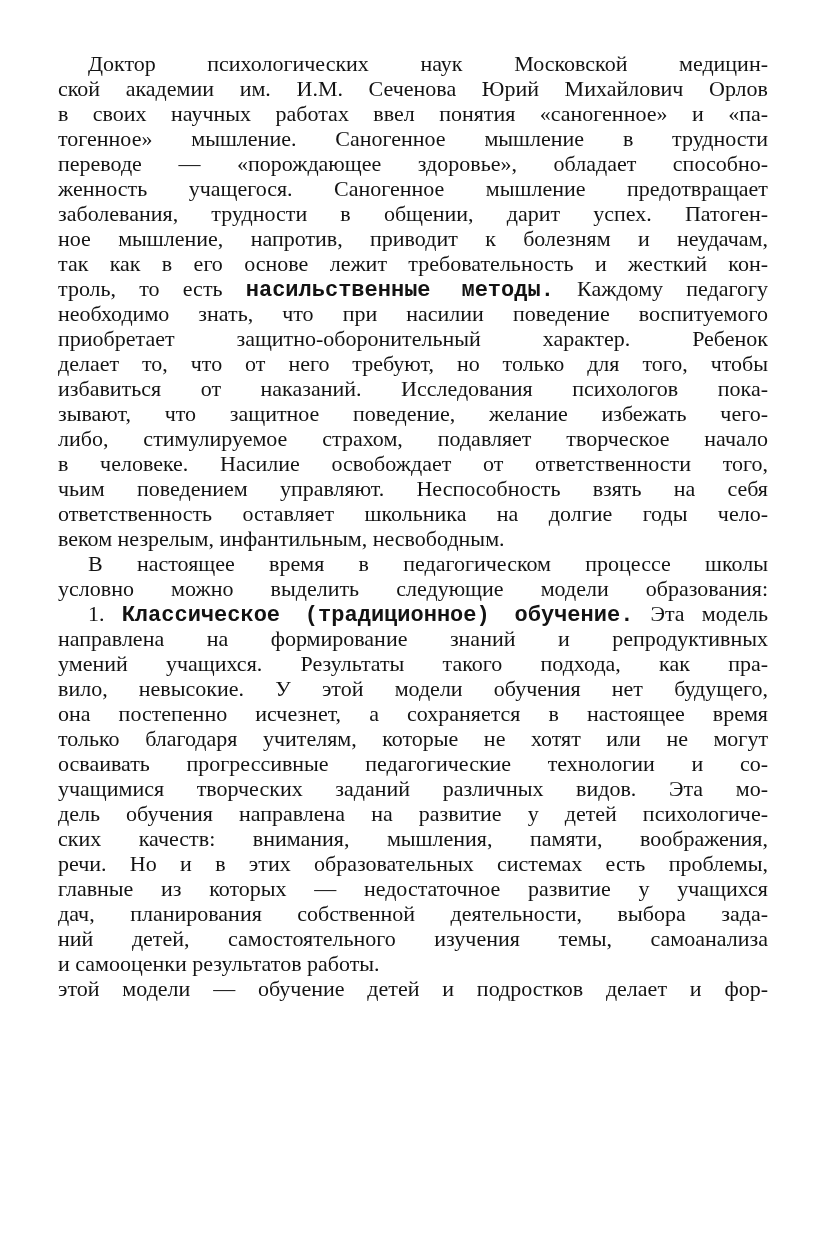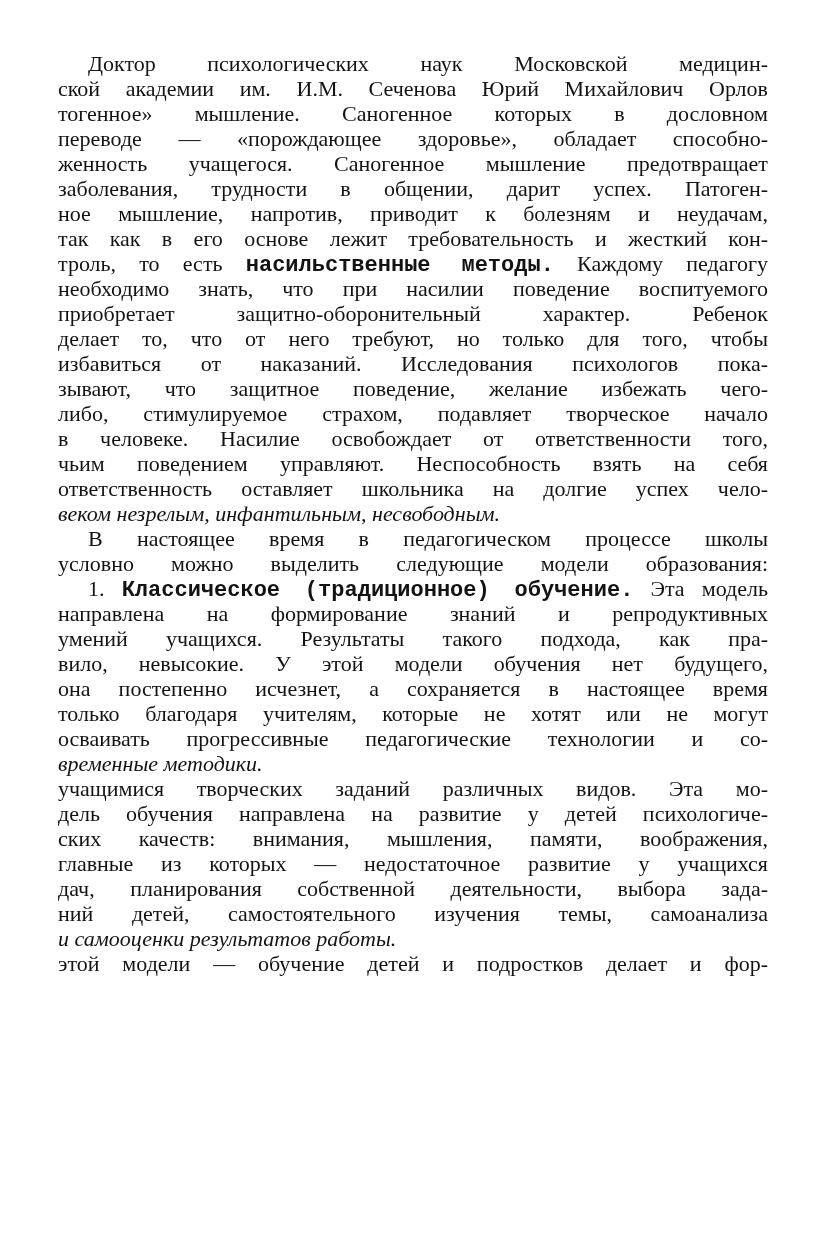--- a/index.html
+++ b/index.html
@@ -29,21 +29,20 @@
     text-align-last: justify;
     height: 25px;
     white-space: nowrap;
     white-space: normal;
   }
   .line.indent {
     text-indent: 30px;
   }
   .line.end {
     text-align-last: left;
-    font-style: italic;
   }
   .line b {
     font-weight: bold;
     font-family: Liberation Mono, monospace;
   }
   .page-number {
     position: absolute;
     left: 58px;
     top: 1144px;
     width: 690px;
@@ -54,50 +53,51 @@
     color: #202020;
   }
 </style>
 </head>
 <body>
 
 <div class="page">
   <div class="text-block">
       <div class="line indent">Доктор психологических наук Московской медицин-</div>
       <div class="line">ской академии им. И.М. Сеченова Юрий Михайлович Орлов</div>
-      <div class="line">тогенное» мышление. Саногенное которых в дословном</div>
+      <div class="line">в своих научных работах ввел понятия «саногенное» и «па-</div>
+      <div class="line">тогенное» мышление. Саногенное мышление в трудности</div>
       <div class="line">переводе — «порождающее здоровье», обладает способно-</div>
       <div class="line">женность учащегося. Саногенное мышление предотвращает</div>
       <div class="line">заболевания, трудности в общении, дарит успех. Патоген-</div>
       <div class="line">ное мышление, напротив, приводит к болезням и неудачам,</div>
       <div class="line">так как в его основе лежит требовательность и жесткий кон-</div>
       <div class="line">троль, то есть <b>насильственные методы.</b> Каждому педагогу</div>
       <div class="line">необходимо знать, что при насилии поведение воспитуемого</div>
       <div class="line">приобретает защитно-оборонительный характер. Ребенок</div>
       <div class="line">делает то, что от него требуют, но только для того, чтобы</div>
       <div class="line">избавиться от наказаний. Исследования психологов пока-</div>
       <div class="line">зывают, что защитное поведение, желание избежать чего-</div>
       <div class="line">либо, стимулируемое страхом, подавляет творческое начало</div>
       <div class="line">в человеке. Насилие освобождает от ответственности того,</div>
       <div class="line">чьим поведением управляют. Неспособность взять на себя</div>
-      <div class="line">ответственность оставляет школьника на долгие успех чело-</div>
+      <div class="line">ответственность оставляет школьника на долгие годы чело-</div>
       <div class="line end">веком незрелым, инфантильным, несвободным.</div>
       <div class="line indent">В настоящее время в педагогическом процессе школы</div>
       <div class="line">условно можно выделить следующие модели образования:</div>
       <div class="line indent">1. <b>Классическое (традиционное) обучение.</b> Эта модель</div>
       <div class="line">направлена на формирование знаний и репродуктивных</div>
       <div class="line">умений учащихся. Результаты такого подхода, как пра-</div>
       <div class="line">вило, невысокие. У этой модели обучения нет будущего,</div>
       <div class="line">она постепенно исчезнет, а сохраняется в настоящее время</div>
       <div class="line">только благодаря учителям, которые не хотят или не могут</div>
       <div class="line">осваивать прогрессивные педагогические технологии и со-</div>
-      <div class="line end">временные методики.</div>
       <div class="line">учащимися творческих заданий различных видов. Эта мо-</div>
       <div class="line">дель обучения направлена на развитие у детей психологиче-</div>
       <div class="line">ских качеств: внимания, мышления, памяти, воображения,</div>
+      <div class="line">речи. Но и в этих образовательных системах есть проблемы,</div>
       <div class="line">главные из которых — недостаточное развитие у учащихся</div>
       <div class="line">дач, планирования собственной деятельности, выбора зада-</div>
       <div class="line">ний детей, самостоятельного изучения темы, самоанализа</div>
       <div class="line end">и самооценки результатов работы.</div>
       <div class="line">этой модели — обучение детей и подростков делает и фор-</div>
     </div>
   <div class="page-number">5</div>
 </div>
 
 </body></html>

